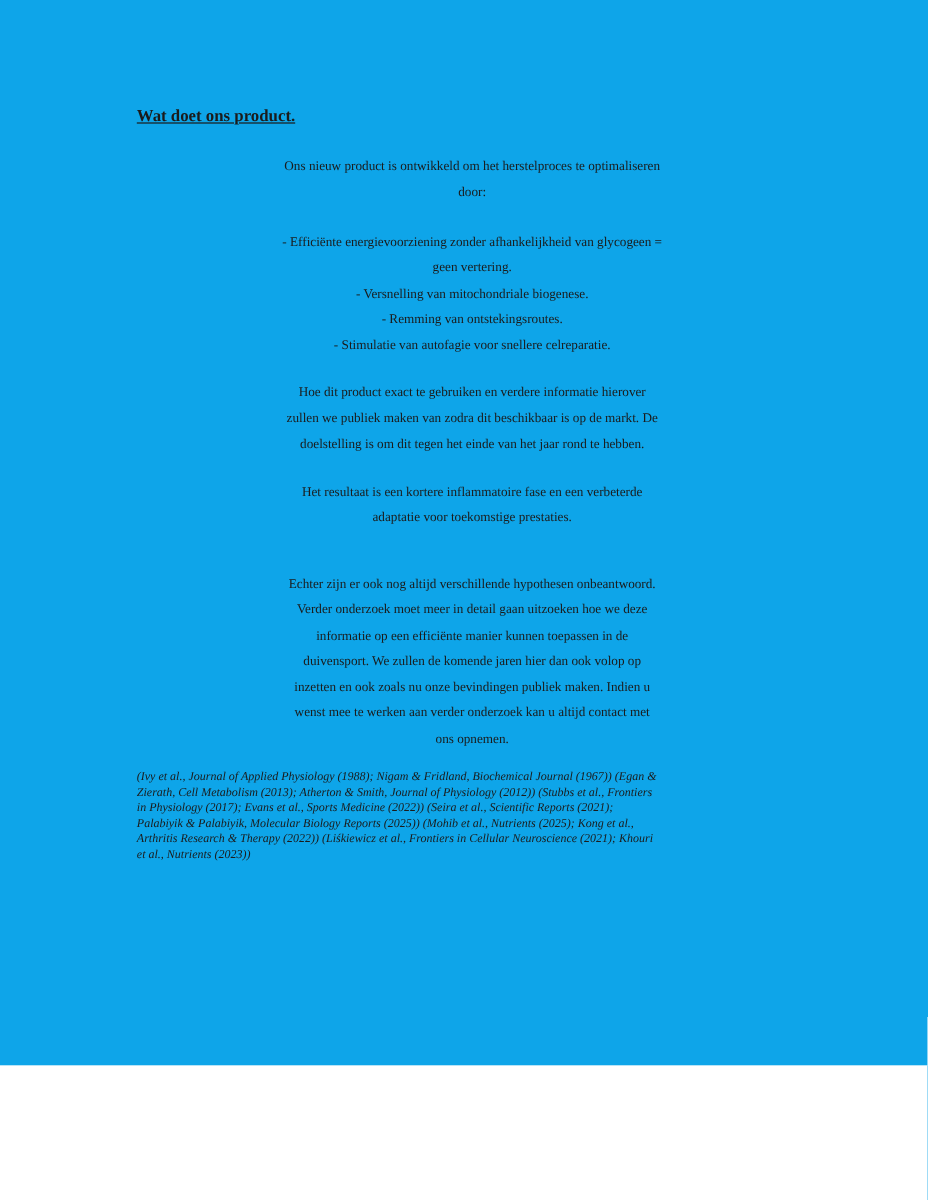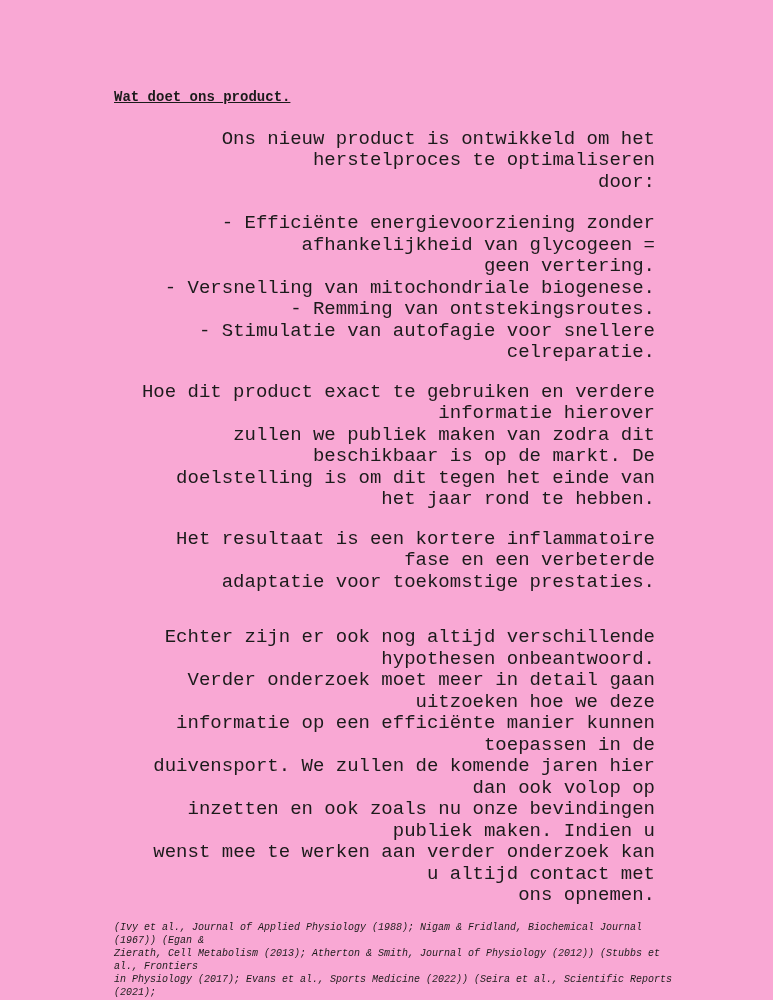--- a/index.html
+++ b/index.html
@@ -3,42 +3,42 @@
 <meta charset="utf-8">
 <style>
   html, body {
     margin: 0;
     padding: 0;
     background: #ffffff;
   }
   .page {
     position: relative;
     width: 773px;
-    height: 1000px;
-    background: #f9a8d4;
+    height: 888px;
+    background: #0ea5e9;
     box-sizing: border-box;
     padding: 87px 100px 0 114px;
-    font-family: Liberation Mono, monospace;
+    font-family: Liberation Serif, serif;
     color: #1b1b1b;
     overflow: hidden;
   }
   .heading {
     font-size: 14px;
     line-height: 21.5px;
     font-weight: bold;
     text-decoration: underline;
     margin: 0 0 20px 0;
     white-space: pre-line;
   }
   .para {
-    font-size: 19px;
+    font-size: 11px;
     line-height: 21.5px;
     margin: 18px;
     white-space: pre-line;
-    text-align: right;
+    text-align: center;
   }
   .para.intro        { margin-bottom: 20px; }
   .para.features     { margin-bottom: 12px; }
   .para.result       { margin-bottom: 34px; }
   .para.availability { margin-bottom: 13px; }
   .para.research     { margin-bottom: 14px; }
   .citations {
     font-size: 10px;
     line-height: 13px;
     font-style: italic;

